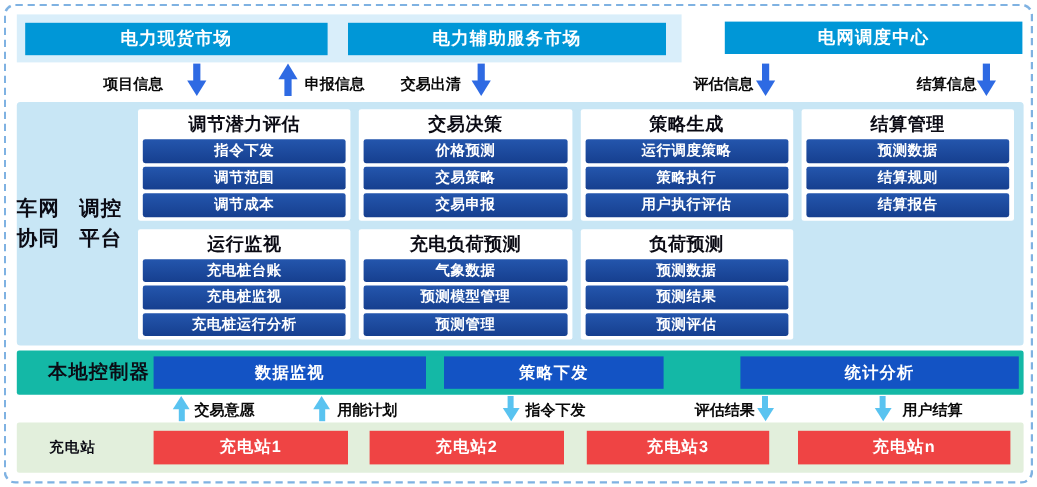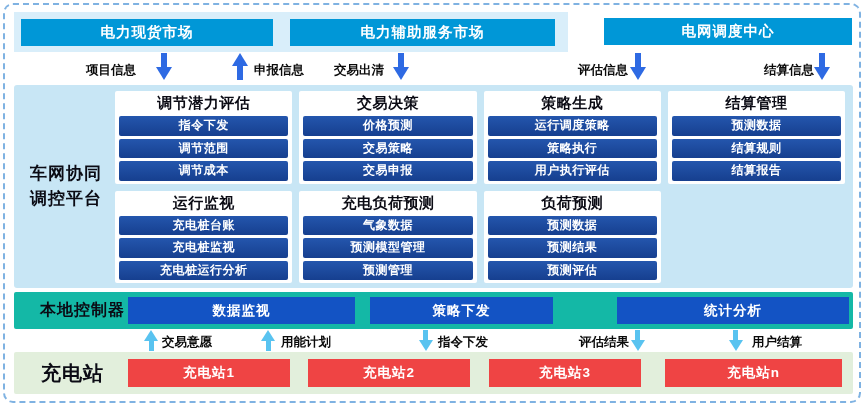--- a/index.html
+++ b/index.html
@@ -31,21 +31,21 @@
                     border-left:8px solid transparent; border-right:8px solid transparent; border-top:13px solid #2e6ae3; }
   .arr-sm { width:14px; height:21px; }
   .arr-sm::before { content:""; position:absolute; left:4px; top:0; width:5px; height:11px; background:#59c3f0; }
   .arr-sm::after  { content:""; position:absolute; left:0; top:10px; width:0; height:0;
                     border-left:7px solid transparent; border-right:7px solid transparent; border-top:11px solid #59c3f0; }
   .up { transform:rotate(180deg); }
   
   .platform { position:absolute; left:14px; top:85px; width:839px; height:203px; background:#c8e6f5; border-radius:3px; }
   .plat-label {
     position:absolute; left:0; top:0; width:104px; height:100%;
-    display:flex; flex-direction:column; align-items:center; justify-content:center;
+    display:flex; flex-direction:row; align-items:center; justify-content:center;
     font-weight:bold; font-size:17px; color:#0b0b14; line-height:1.45; letter-spacing:1px;
   }
   .grid {
     position:absolute; left:101px; top:6px; width:730px; height:192px;
     display:grid; grid-template-columns:repeat(4,1fr); grid-template-rows:1fr 1fr; gap:7px;
   }
   .card { background:#fff; border-radius:2px; padding:3px 4px; display:flex; flex-direction:column; }
   .card-title { flex:0 0 19px; display:flex; align-items:center; justify-content:center;
                 font-weight:bold; font-size:15px; color:#0b0b14; letter-spacing:0.5px; }
   .card-item  { flex:1; margin-top:3px; background:linear-gradient(180deg,#2456ad 0%,#163f8f 100%);
@@ -56,21 +56,21 @@
   .ctrl-label { position:absolute; left:26px; top:0; height:100%; display:flex; align-items:center;
                 font-weight:bold; font-size:16px; color:#0b0b14; letter-spacing:1px; }
   .ctrl-box { position:absolute; top:5px; height:27px; background:#1353c4; color:#fff; font-weight:bold;
               font-size:13.5px; display:flex; align-items:center; justify-content:center; letter-spacing:1px; }
   .ctrl1 { left:114px; width:227px; }
   .ctrl2 { left:356px; width:183px; }
   .ctrl3 { left:603px; width:232px; }
   
   .band-sta { position:absolute; left:14px; top:352px; width:839px; height:42px; background:#e2efdc; border-radius:2px; }
   .sta-label { position:absolute; left:27px; top:0; height:100%; display:flex; align-items:center;
-               font-weight:bold; font-size:20px; color:#0b0b14; letter-spacing:1px; }
+               font-weight:bold; font-size:12px; color:#0b0b14; letter-spacing:1px; }
   .sta-box { position:absolute; top:7px; height:28px; background:#ef4444; color:#fff; font-weight:bold;
              font-size:13.5px; display:flex; align-items:center; justify-content:center; letter-spacing:1px; }
   .sta1 { left:114px; width:162px; }
   .sta2 { left:294px; width:162px; }
   .sta3 { left:475px; width:152px; }
   .sta4 { left:651px; width:177px; }
 </style>
 </head>
 <body>
 

